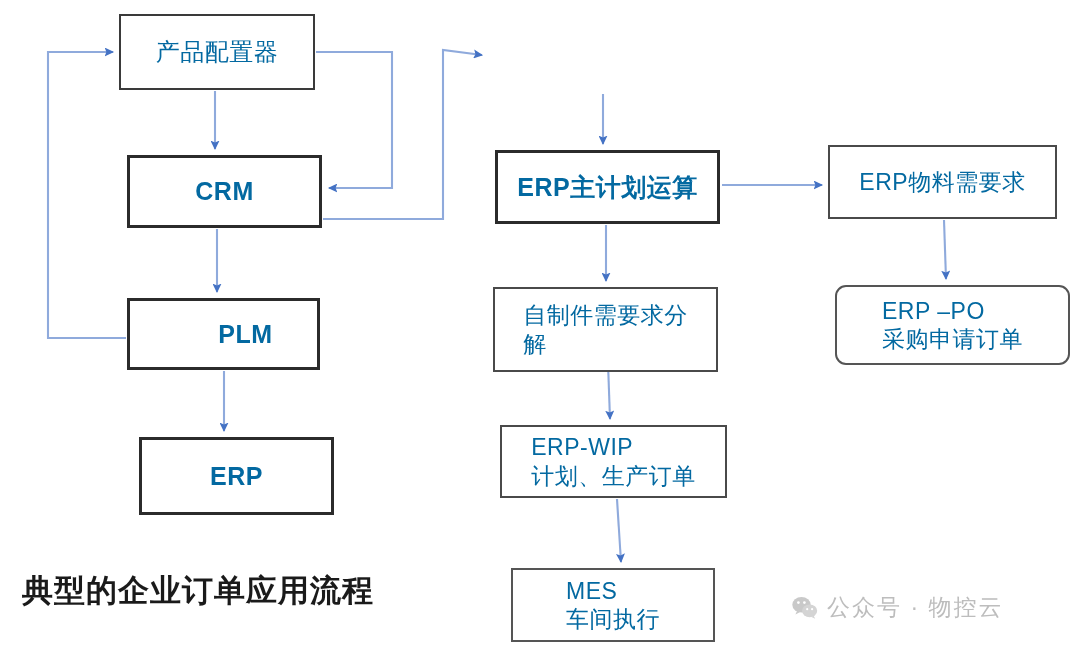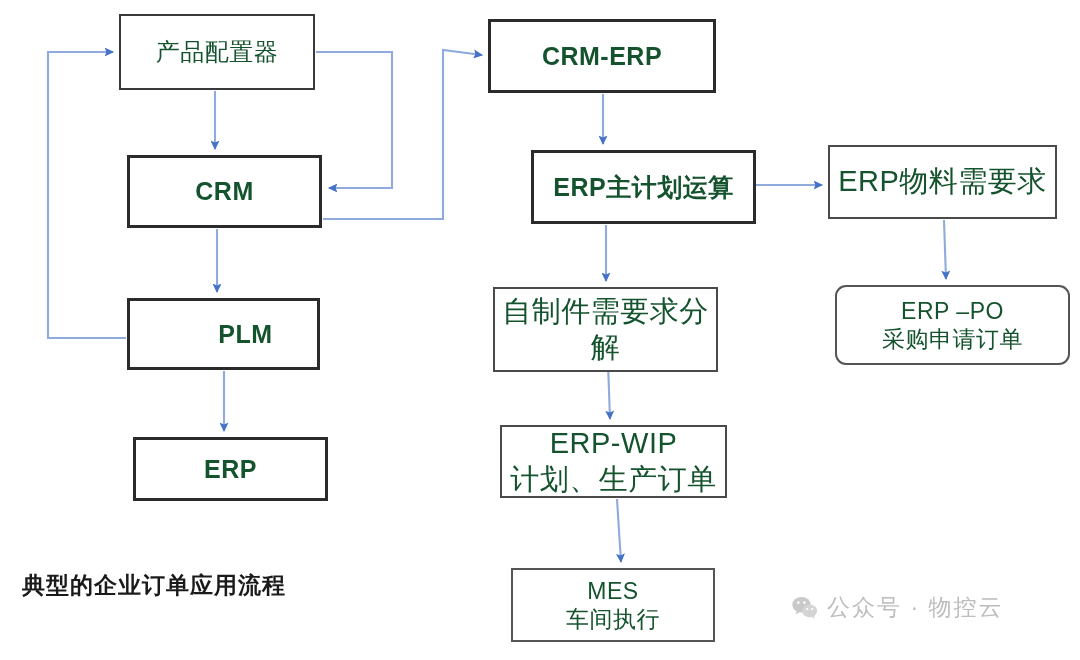--- a/index.html
+++ b/index.html
@@ -17,59 +17,59 @@
     background: #ffffff;
     overflow: hidden;
   }
   .node {
     position: absolute;
     box-sizing: border-box;
     background: #ffffff;
     display: flex;
     align-items: center;
     justify-content: center;
-    text-align: center;
-    color: #14532d;
+    text-align: left;
+    color: #0369a1;
     line-height: 1.22;
     white-space: pre-line;
     letter-spacing: 0.5px;
   }
   .node.heavy {
     border: 3px solid #2b2b2b;
     font-weight: bold;
     font-size: 25px;
   }
   .node.mid {
     border: 2.5px solid #3a3a3a;
     font-weight: normal;
     font-size: 24px;
   }
   .node.light {
     border: 2px solid #4a4a4a;
     font-weight: normal;
-    font-size: 29px;
+    font-size: 23px;
   }
   .node.thin {
     border: 2px solid #555555;
     font-weight: normal;
     font-size: 23px;
   }
   #edges {
     position: absolute;
     left: 0;
     top: 0;
     width: 1080px;
     height: 660px;
     pointer-events: none;
   }
   #caption {
     position: absolute;
     left: 22px;
     top: 570px;
-    font-size: 23px;
+    font-size: 31px;
     font-weight: bold;
     color: #1a1a1a;
     letter-spacing: 1px;
     white-space: nowrap;
   }
   #watermark {
     position: absolute;
     left: 792px;
     top: 592px;
     display: flex;
@@ -112,25 +112,24 @@
       <path d="M944,220 L946,279"></path>
     </g>
   </svg>
 
   <div class="node mid" style="left:119px;top:14px;width:196px;height:76px;">产品配置器</div>
 
   <div class="node heavy" style="left:127px;top:155px;width:195px;height:73px;">CRM</div>
 
   <div class="node heavy" style="left:127px;top:298px;width:193px;height:72px;padding-left:44px;">PLM</div>
 
-  <div class="node heavy" style="left:133px;top:437px;width:195px;height:64px;">ERP</div>
+  <div class="node heavy" style="left:139px;top:437px;width:195px;height:78px;">ERP</div>
 
-  <div class="node heavy" style="left:488px;top:19px;width:228px;height:74px;">CRM-ERP</div>
 
-  <div class="node heavy" style="left:495px;top:150px;width:225px;height:74px;margin-left:36px;">ERP主计划运算</div>
+  <div class="node heavy" style="left:495px;top:150px;width:225px;height:74px;">ERP主计划运算</div>
 
   <div class="node light" style="left:493px;top:287px;width:225px;height:85px;">自制件需要求分
 解</div>
 
   <div class="node light" style="left:500px;top:425px;width:227px;height:73px;">ERP-WIP
 计划、生产订单</div>
 
   <div class="node thin" style="left:511px;top:568px;width:204px;height:74px;">MES
 车间执行</div>
 

